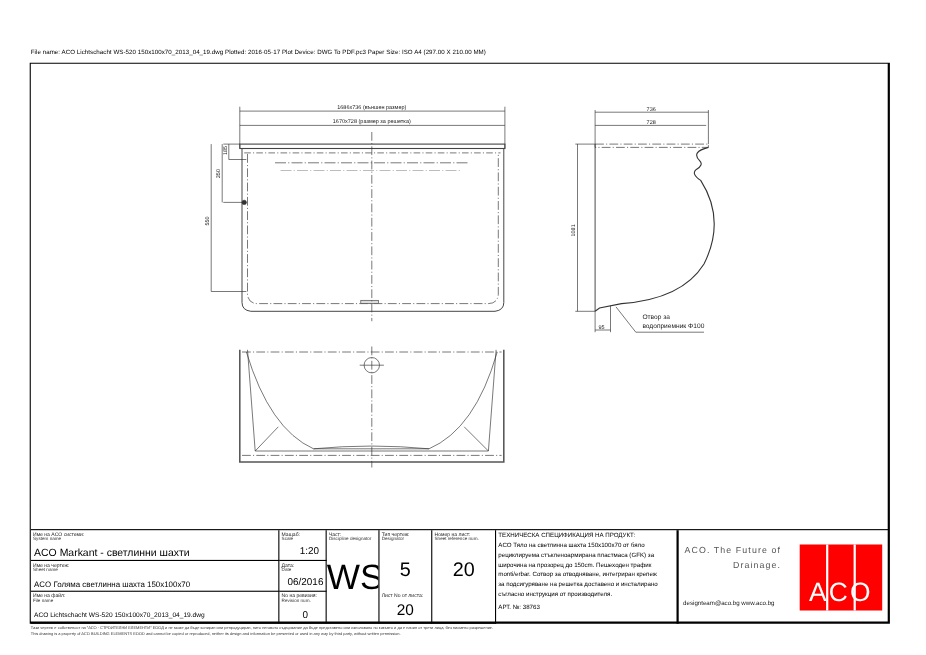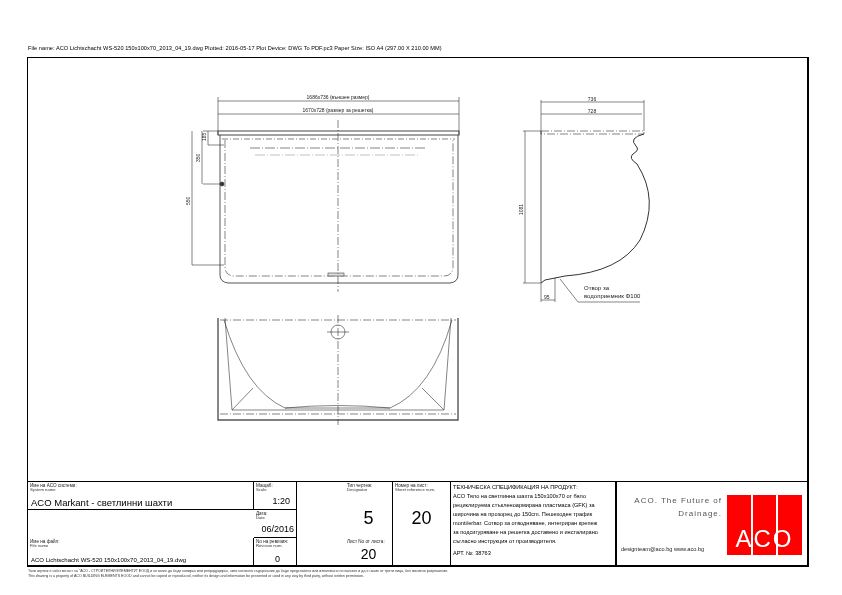--- a/index.html
+++ b/index.html
@@ -10,21 +10,21 @@
   .tb { position:absolute; left:28px; top:481px; width:780px; height:61px; border-top:1.5px solid #000; box-sizing:border-box; }
   .cell { position:absolute; box-sizing:border-box; border-right:1px solid #000; border-bottom:1px solid #000; overflow:hidden; }
   .lbl { font-size:4.6px; line-height:5px; color:#222; position:absolute; left:2px; top:1px; white-space:nowrap; }
   .lbl2 { font-size:4.2px; line-height:4.6px; color:#333; position:absolute; left:2px; top:6px; white-space:nowrap; }
   .val-lg { font-size:9.5px; position:absolute; left:3px; top:15px; white-space:nowrap; }
   .val-md { font-size:7.2px; position:absolute; left:3px; top:17px; white-space:nowrap; }
   .val-r { font-size:9px; position:absolute; right:6px; top:14px; }
   .big { position:absolute; width:100%; text-align:center; }
   .spec { position:absolute; left:423px; top:0; width:166px; height:85px; border-right:2px solid #000; box-sizing:border-box; font-size:5.6px; line-height:9px; padding:1px 2px; }
   .logo-area { position:absolute; left:589px; top:0; width:191px; height:85px; box-sizing:border-box; }
-  .slogan { position:absolute; right:86px; font-size:8px; color:#555; letter-spacing:1px; white-space:nowrap; text-align:left; }
+  .slogan { position:absolute; right:98px; font-size:8px; color:#555; letter-spacing:1px; white-space:nowrap; text-align:left; }
   .email { position:absolute; left:4px; top:64px; font-size:5.6px; color:#222; white-space:nowrap; }
   .aco-logo { position:absolute; left:110px; top:13px; width:75px; height:60px; background:#ff0000; }
   .aco-logo .bar { position:absolute; top:0; width:2px; height:60px; background:#fff; }
   .aco-logo .word { position:absolute; left:0; right:0; bottom:2px; text-align:center; color:#ffffff; font-size:24px; letter-spacing:2px; font-family:"Liberation Sans", sans-serif; }
   .footer { position:absolute; left:28px; top:569px; font-size:3.6px; line-height:5px; color:#333; white-space:nowrap; }
   .dim { font-size:5px; fill:#222; font-family:"Liberation Sans", sans-serif; }
 </style>
 </head>
 <body>
 
@@ -105,20 +105,25 @@
   <text class="dim" x="584" y="298" style="font-size:6px">водоприемник Φ100</text>
 </svg>
 
 <div class="tb">
 
   <div class="cell" style="left:0;top:0;width:226px;height:28px;">
     <div class="lbl">Име на ACO системи:</div>
     <div class="lbl2">System name</div>
     <div class="val-lg">ACO Markant - светлинни шахти</div>
   </div>
+  <div class="cell" style="left:0;top:28px;width:226px;height:28px;">
+    <div class="lbl">Име на чертеж:</div>
+    <div class="lbl2">Sheet name</div>
+    <div class="val-md">ACO Голяма светлинна шахта 150x100x70</div>
+  </div>
   <div class="cell" style="left:0;top:56px;width:226px;height:29px;">
     <div class="lbl">Име на файл:</div>
     <div class="lbl2">File name</div>
     <div class="val-md" style="font-size:6px;top:19px">ACO Lichtschacht WS-520 150x100x70_2013_04_19.dwg</div>
   </div>
 
   <div class="cell" style="left:226px;top:0;width:43px;height:28px;">
     <div class="lbl">Мащаб:</div>
     <div class="lbl2">Scale</div>
     <div class="val-r">1:20</div>
@@ -127,20 +132,25 @@
     <div class="lbl">Дата:</div>
     <div class="lbl2">Date</div>
     <div class="val-r" style="right:2px">06/2016</div>
   </div>
   <div class="cell" style="left:226px;top:56px;width:43px;height:29px;">
     <div class="lbl">No на ревизия:</div>
     <div class="lbl2">Revision num.</div>
     <div class="val-r" style="right:16px;top:16px">0</div>
   </div>
 
+  <div class="cell" style="left:269px;top:0;width:48px;height:85px;border-right-width:1.5px">
+    <div class="lbl">Част:</div>
+    <div class="lbl2">Discipline designator</div>
+    <div class="big" style="top:24px;font-size:32px;">WS</div>
+  </div>
 
   <div class="cell" style="left:317px;top:0;width:48px;height:85px;border-right-width:1.5px">
     <div class="lbl">Тип чертеж:</div>
     <div class="lbl2">Designator</div>
     <div class="big" style="top:26px;font-size:18px;">5</div>
     <div class="lbl" style="top:57px;font-size:4.6px">Лист No от листа:</div>
     <div class="big" style="top:64px;font-size:14px;">20</div>
   </div>
 
   <div class="cell" style="left:365px;top:0;width:58px;height:85px;">

